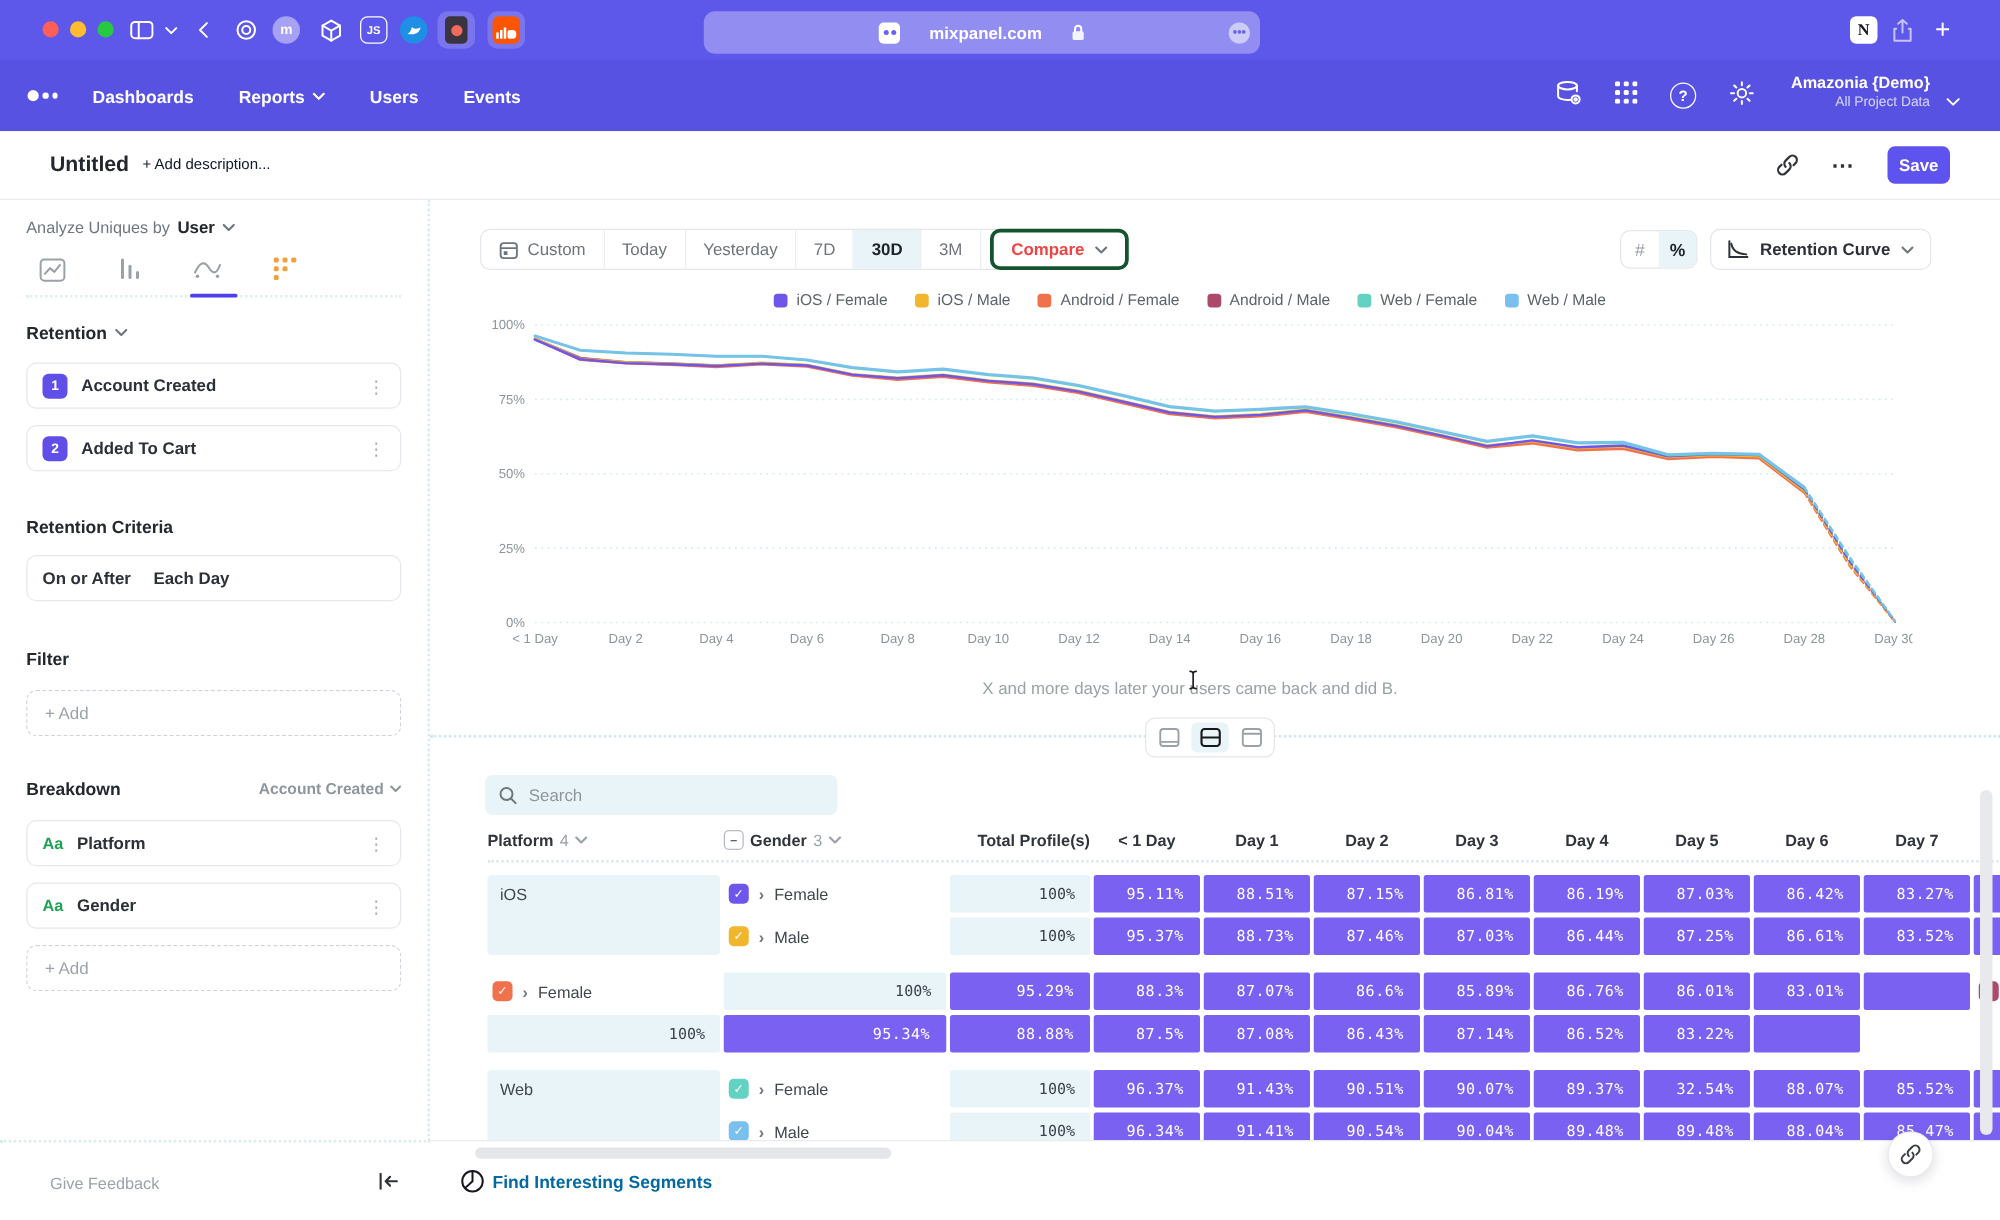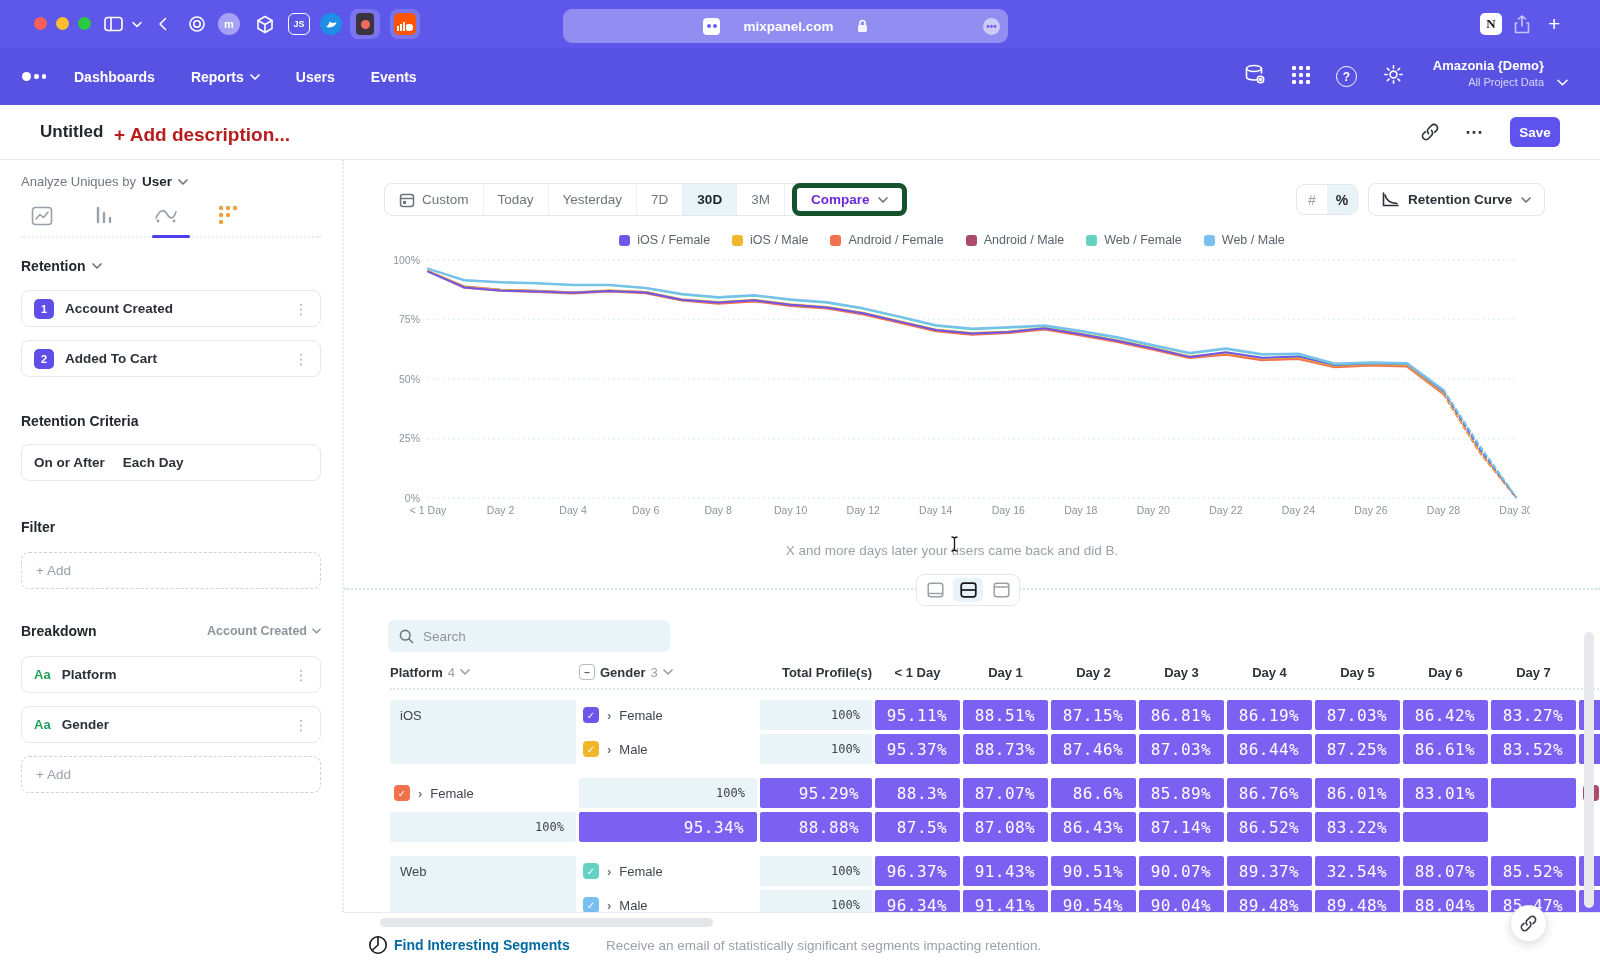--- a/index.html
+++ b/index.html
@@ -37,21 +37,21 @@
   .acct .nm { font-size:13px; font-weight:700; }
   .acct .pj { font-size:11px; color:rgba(255,255,255,.75); }
   .acct-chev { position:absolute; right:32px; top:24px; }
   svg.wht { stroke:#fff; fill:none; stroke-width:1.6; stroke-linecap:round; stroke-linejoin:round; }
   svg.chev { stroke:currentColor; fill:none; stroke-width:1.7; stroke-linecap:round; stroke-linejoin:round; }
 
   
   .titlebar { position:absolute; left:0; top:105px; width:1600px; height:55px; background:#fff;
     border-bottom:1px solid #e9ebee; }
   .doc-title { position:absolute; left:40px; top:17px; font-size:17px; font-weight:700; color:#23272e; }
-  .doc-desc { position:absolute; left:114px; top:19px; font-size:19px; color:#b91c1c;font-weight:bold; }
+  .doc-desc { position:absolute; left:114px; top:19px; font-size:12px; color:#0f172a; }
   .tb-right { position:absolute; right:40px; top:12px; display:flex; align-items:center; gap:26px; }
   .save-btn { width:50px; height:30px; background:#5f53ef; color:#fff; border:none; border-radius:6px;
     font-size:13.5px; font-weight:600; font-family:inherit; }
   .icon-btn { color:#2f333a; display:flex; align-items:center; }
 
   
   .sidebar { position:absolute; left:0; top:160px; width:344px; height:752px; background:#fff;
     border-right:2px dotted #d9ecf2; padding:0 21px; }
   .analyze { margin-top:14px; font-size:13px; color:#6f7680; display:flex; align-items:center; gap:6px; }
   .analyze b { color:#23272e; font-size:13.5px; font-weight:700; }
@@ -79,22 +79,22 @@
 
   
   .main { position:absolute; left:344px; top:160px; width:1256px; height:752px; background:#fff; overflow:hidden; }
 
   .seg-group { position:absolute; left:40px; top:23px; height:33px; display:flex; align-items:stretch;
     border:1px solid #e3e6ea; border-radius:8px; background:#fff; overflow:hidden; }
   .seg { display:flex; align-items:center; gap:7px; padding:0 14px; font-size:13.5px; color:#6e747c;
     border-right:1px solid #eceef1; }
   .seg:last-child { border-right:none; }
   .seg.active { background:#e8f4f8; color:#1f2329; font-weight:600; }
-  .compare-btn { position:absolute; left:448px; top:23px; height:33px; border:5px solid #14532d; border-radius:8px;
-    background:#fff; display:flex; align-items:center; gap:8px; padding:0 14px; font-size:13.5px; color:#6d28d9; font-weight:600; }
+  .compare-btn { position:absolute; left:448px; top:23px; height:33px; border:3px solid #14532d; border-radius:8px;
+    background:#fff; display:flex; align-items:center; gap:8px; padding:0 14px; font-size:13.5px; color:#ef4444; font-weight:600; }
   .unit-group { position:absolute; left:952px; top:24px; height:31px; display:flex; border:1px solid #e3e6ea;
     border-radius:8px; overflow:hidden; background:#fff; }
   .unit { width:30px; display:flex; align-items:center; justify-content:center; font-size:14px; color:#9aa1a8; }
   .unit.active { background:#e8f4f8; color:#1f2329; font-weight:700; }
   .ctype-btn { position:absolute; left:1024px; top:23px; height:33px; border:1px solid #e3e6ea; border-radius:8px;
     background:#fff; display:flex; align-items:center; gap:9px; padding:0 13px; font-size:13.5px; color:#2c3038; font-weight:600; }
 
   .legend { position:absolute; left:0; top:73px; width:1216px; display:flex; justify-content:center; gap:22px; }
   .leg-item { display:flex; align-items:center; gap:7px; font-size:12.5px; color:#5c636c; }
   .leg-sw { width:11px; height:11px; border-radius:3px; }
@@ -124,21 +124,21 @@
     color:#fff; font-size:10px; flex:0 0 auto; }
   .cb.hdr { background:#fff; border:1.5px solid #b6bcc4; color:#555b63; font-weight:700; }
   #table-body { position:absolute; left:46px; top:540px; width:1560px; }
   .tgroup { grid-template-rows:30px 30px; row-gap:4px; margin-bottom:14px; }
   .pcell { grid-row:1 / 3; background:#e9f4f8; border-radius:3px; padding:8px 10px; font-size:13px; color:#3f4650; }
   .gcell { display:flex; align-items:center; gap:8px; padding-left:4px; font-size:13px; color:#3f4650; }
   .gcell .ar { color:#6f7680; font-size:13px; font-weight:700; }
   .tcell { background:#e9f4f8; border-radius:2px; display:flex; align-items:center; justify-content:flex-end;
     padding-right:12px; font-size:12px; color:#3d434c; }
   .dcell { background:#7b61f2; border-radius:2px; display:flex; align-items:center; justify-content:flex-end;
-    padding-right:13px; font-size:16px; color:#fff; letter-spacing:.4px; }
+    padding-right:13px; font-size:12px; color:#fff; letter-spacing:.4px; }
 
   
   .vscroll { position:absolute; left:1584px; top:632px; width:10px; height:276px; border-radius:6px; background:#e7e9ed; }
   .hscroll { position:absolute; left:380px; top:918px; width:333px; height:9px; border-radius:5px; background:#e5e6ea; z-index:5; }
   .main-footer { position:absolute; left:344px; top:912px; width:1256px; height:64px; background:#fff;
     border-top:1px solid #e9ebee; }
   .mf-title { position:absolute; left:50px; top:24px; font-size:14px; font-weight:700; color:#0369a1; }
   .mf-desc { position:absolute; left:262px; top:25px; font-size:13.5px; color:#9aa1a9; }
   .mf-icon { position:absolute; left:24px; top:22px; color:#16181c; }
   .float-link { position:absolute; left:1510px; top:905px; width:37px; height:37px; border-radius:50%;
@@ -387,20 +387,28 @@
     <div class="card" style="margin-top:13px">
       <span class="badge-aa">Aa</span>
       <span class="lbl">Gender</span>
       <span class="kebab">⋮</span>
     </div>
     <div class="card-add" style="margin-top:13px">
       <span>+ Add</span>
       </div>
   </div>
 
+  <div class="sb-footer">
+    <span class="give-fb">Give Feedback</span>
+    <span class="collapse">
+      <svg width="16" height="14" viewBox="0 0 16 14" fill="none" stroke="#2f333a" stroke-width="1.7" stroke-linecap="round" stroke-linejoin="round">
+          <line x1="1.5" y1="1" x2="1.5" y2="13"></line>
+          <path d="M14.5 7 H5.5 M9 3.5 5.5 7 9 10.5"></path>
+        </svg></span>
+  </div>
 
   <div class="main">
     <div class="seg-group" id="date-ranges">
         <span class="seg"><svg width="16" height="16" viewBox="0 0 16 16" fill="none" stroke="#6e747c" stroke-width="1.5">
             <rect x="1.5" y="2.5" width="13" height="12" rx="2.5"></rect>
             <line x1="1.5" y1="6.5" x2="14.5" y2="6.5"></line>
             <rect x="4" y="9" width="3" height="3" fill="#6e747c" stroke="none"></rect>
           </svg>Custom</span>
         <span class="seg">Today</span>
         <span class="seg">Yesterday</span>
@@ -656,21 +664,20 @@
   <div class="vscroll"></div>
   <div class="hscroll"></div>
 
   <div class="main-footer">
     <span class="mf-icon">
       <svg width="20" height="20" viewBox="0 0 20 20" fill="none" stroke="#16181c" stroke-width="1.6">
           <circle cx="10" cy="10" r="8.2"></circle>
           <path d="M10 1.8 V10 L4 15.5"></path>
         </svg></span>
     <span class="mf-title">Find Interesting Segments</span>
-    <span class="mf-desc">Receive an email of statistically significant segments impacting retention.</span>
   </div>
   <div class="float-link">
     <svg width="17" height="17" viewBox="0 0 18 18" fill="none" stroke="#3a3f46" stroke-width="1.7" stroke-linecap="round">
         <path d="M7.5 10.5 a3.5 3.5 0 0 1 0-5 l3-3 a3.5 3.5 0 0 1 5 5 l-1.7 1.7"></path>
         <path d="M10.5 7.5 a3.5 3.5 0 0 1 0 5 l-3 3 a3.5 3.5 0 0 1-5-5 l1.7-1.7"></path>
       </svg>
   </div>
 </div>
 
 </body></html>

